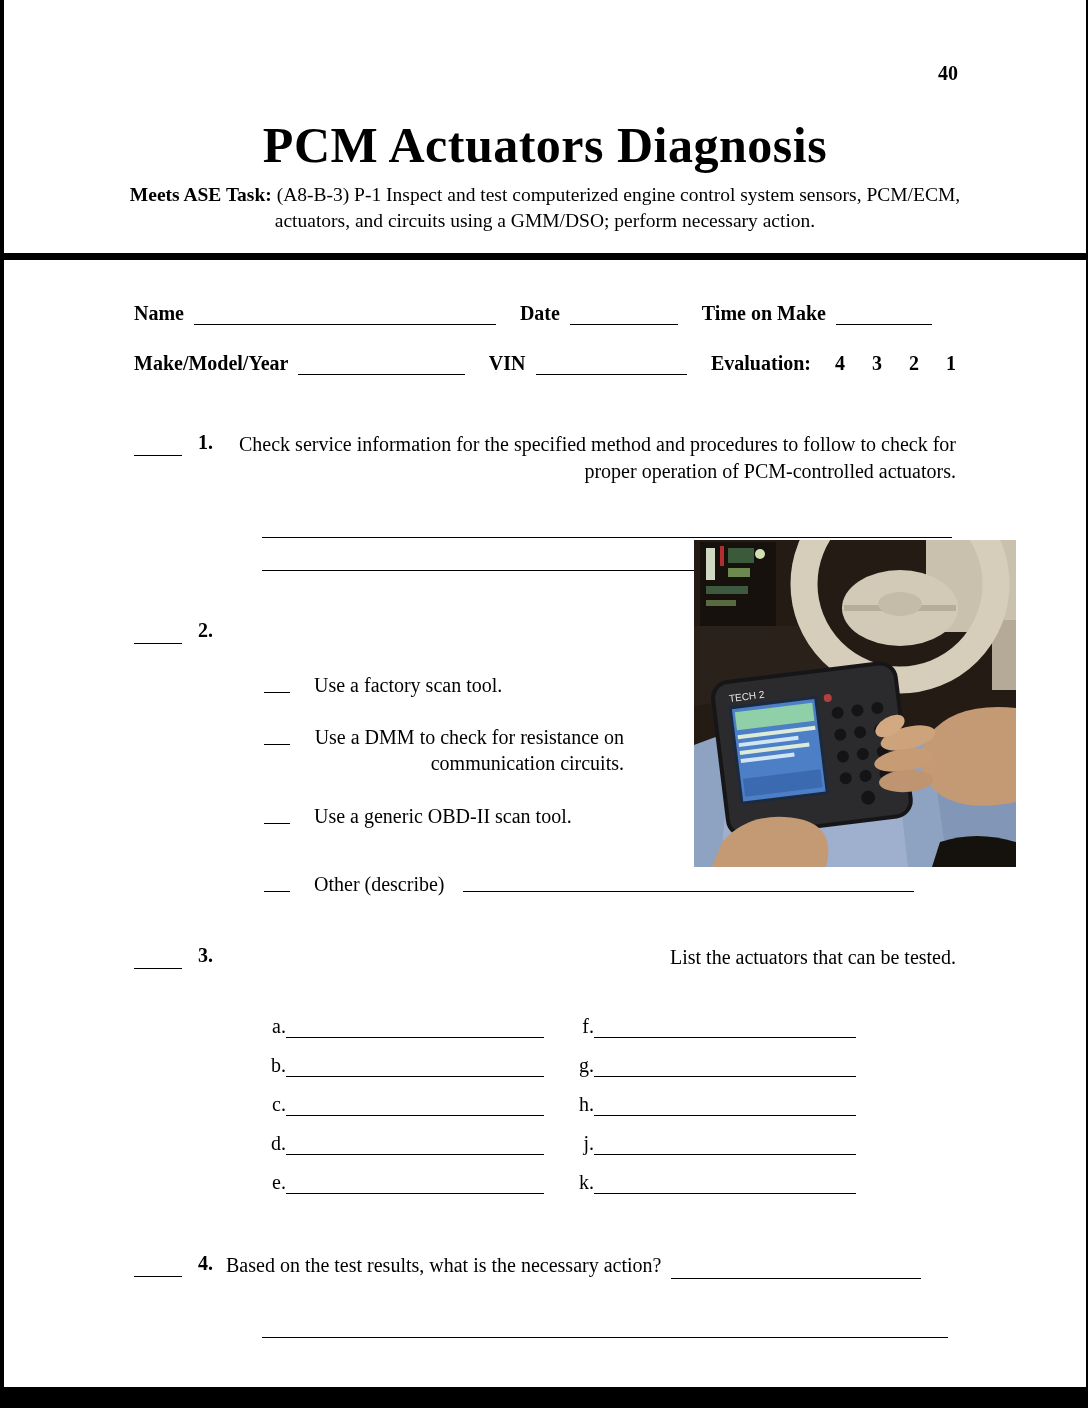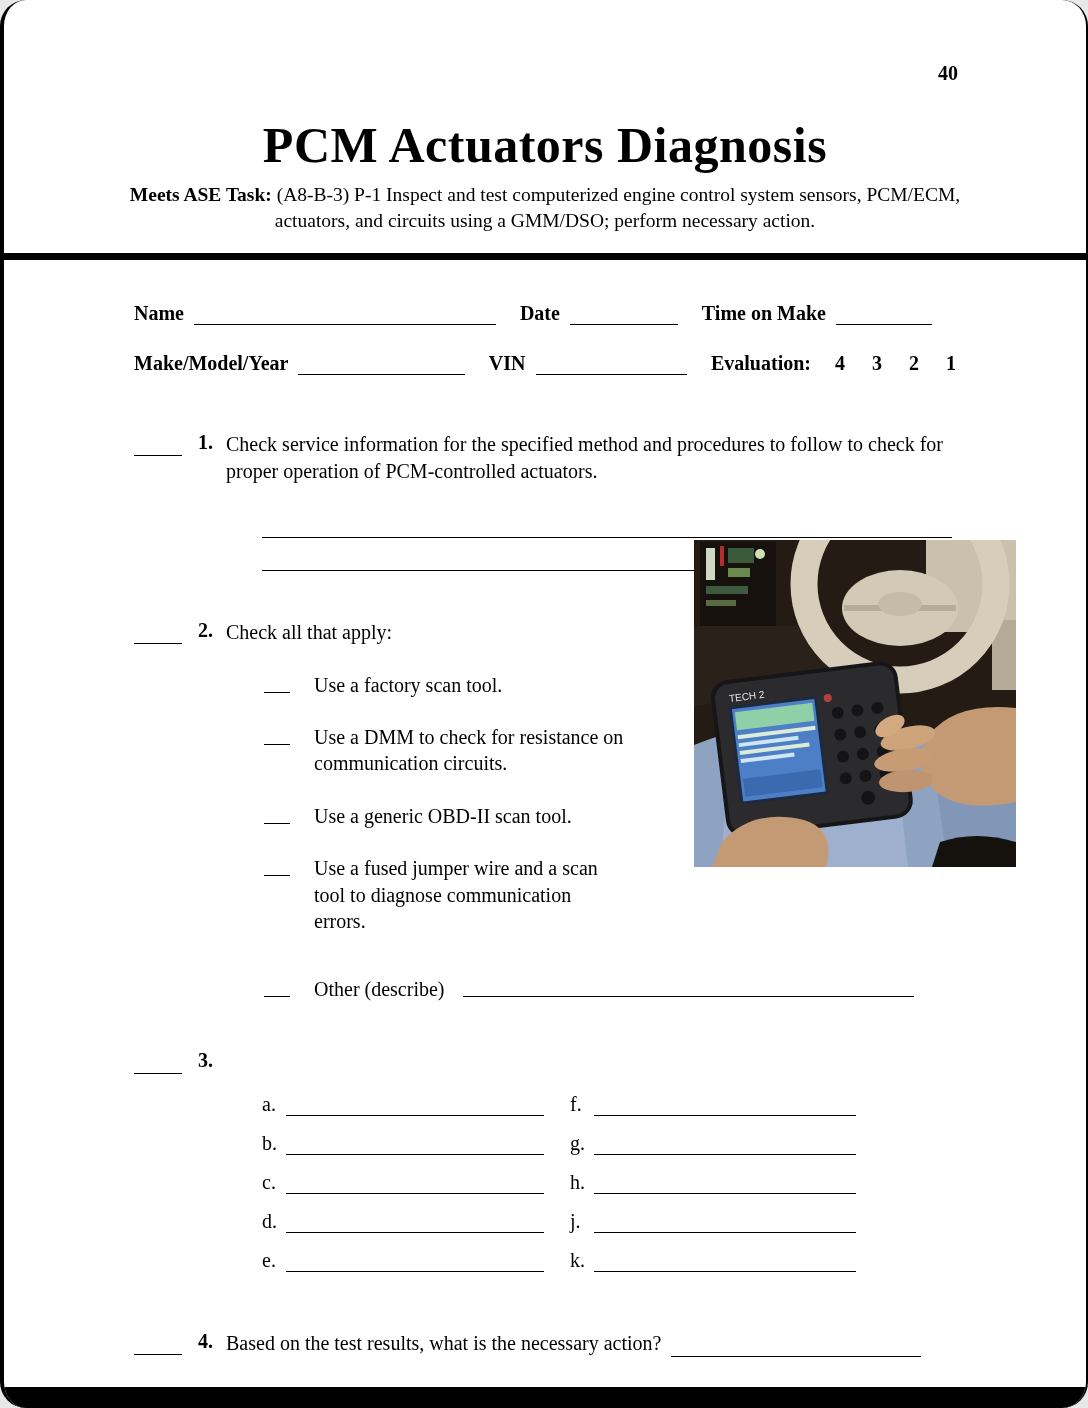--- a/index.html
+++ b/index.html
@@ -8,21 +8,20 @@
     width:1088px; height:1408px;
     margin:0 auto;
     background:#ffffff;
     color:#000;
     font-family:"Liberation Serif", serif;
     font-size:20px;
     box-sizing:border-box;
     border-left:4px solid #000;
     border-right:2px solid #000;
     overflow:hidden;
-    border-radius:26px;
   }
   .edge-bottom {
     position:absolute; left:0; right:0; bottom:0;
     height:21px; background:#000;
   }
   .page-number {
     position:absolute; top:62px; right:128px;
     font-weight:bold; font-size:20px;
   }
   .title {
@@ -70,21 +69,21 @@
   .task { display:flex; align-items:flex-start; }
   .task-1 { margin-top:56px; }
   .task-2 { margin-top:48px; }
   .task-3 { margin-top:46px; }
   .task-4 { margin-top:58px; }
   .score {
     width:48px; height:24px; margin-right:16px;
     border-bottom:1.7px solid #000; flex:none;
   }
   .tnum { width:28px; flex:none; font-weight:bold; }
-  .tbody { width:742px; }
+  .tbody { width:742px;text-align:right; }
   .ttext { margin:0; line-height:1.35; }
 
   .ansline {
     width:690px; margin-left:36px;
     height:32px; border-bottom:1.2px solid #000;
   }
   .ansline.first { margin-top:20px; }
 
   .options { margin-left:38px; margin-top:26px; width:360px; }
   .option { display:flex; align-items:flex-start; margin-bottom:26px;gap:12px; }
@@ -170,37 +169,34 @@
             <span class="olabel">Use a factory scan tool.</span>
           </div>
           <div class="option">
             <span class="fill w26"></span>
             <span class="olabel">Use a DMM to check for resistance on communication circuits.</span>
           </div>
           <div class="option">
             <span class="fill w26"></span>
             <span class="olabel">Use a generic OBD-II scan tool.</span>
           </div>
-          <div class="option">
-            <span class="fill w26"></span>
-            <span class="olabel">Use a fused jumper wire and a scan tool to diagnose communication errors.</span>
-          </div>
           <div class="option option-other">
             <span class="fill w26"></span>
             <span class="olabel">Other (describe)</span>
             <span class="fill fill-long"></span>
           </div>
         </div>
       </div>
     </div>
 
     <div class="task task-3">
       <span class="score"></span>
       <span class="tnum">3.</span>
       <div class="tbody">
+        <p class="ttext">List the actuators that can be tested.</p>
         <div class="letters">
           <div class="lcol">
             <div class="lrow">
                 <span class="lletter">a.</span>
                 <span class="fill w258"></span>
               </div>
             <div class="lrow">
                 <span class="lletter">b.</span>
                 <span class="fill w258"></span>
               </div>

